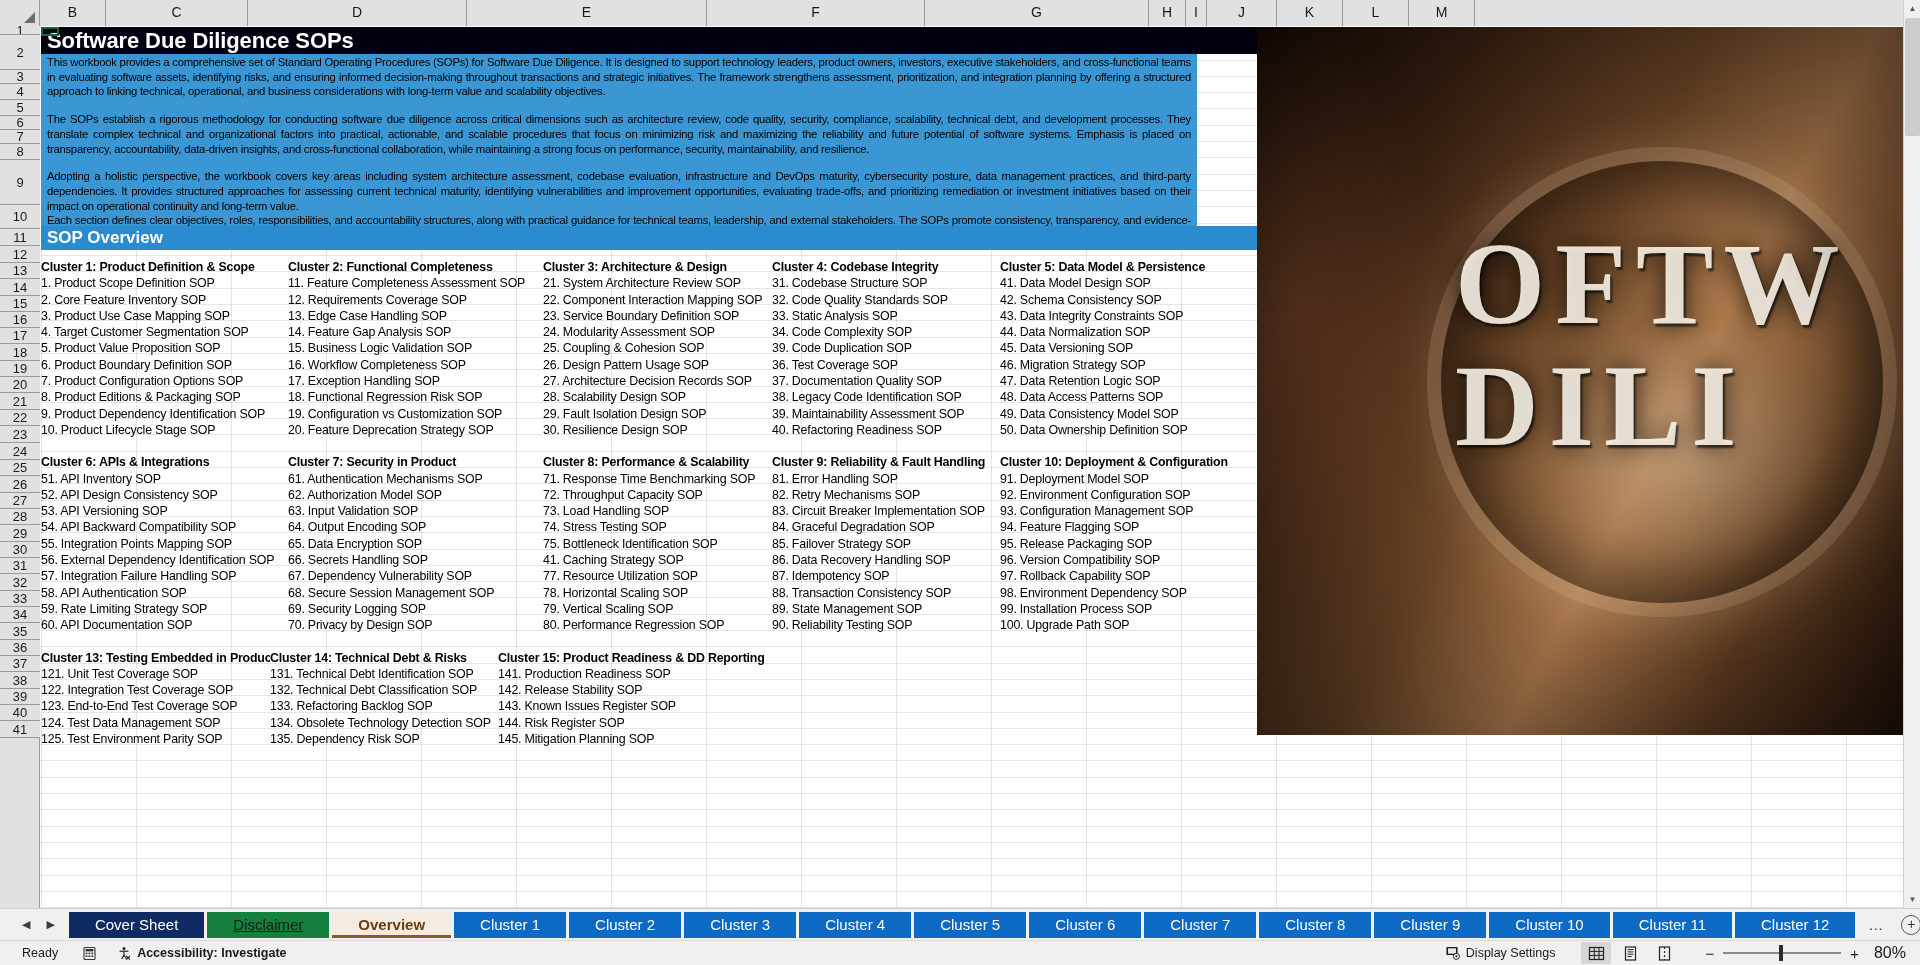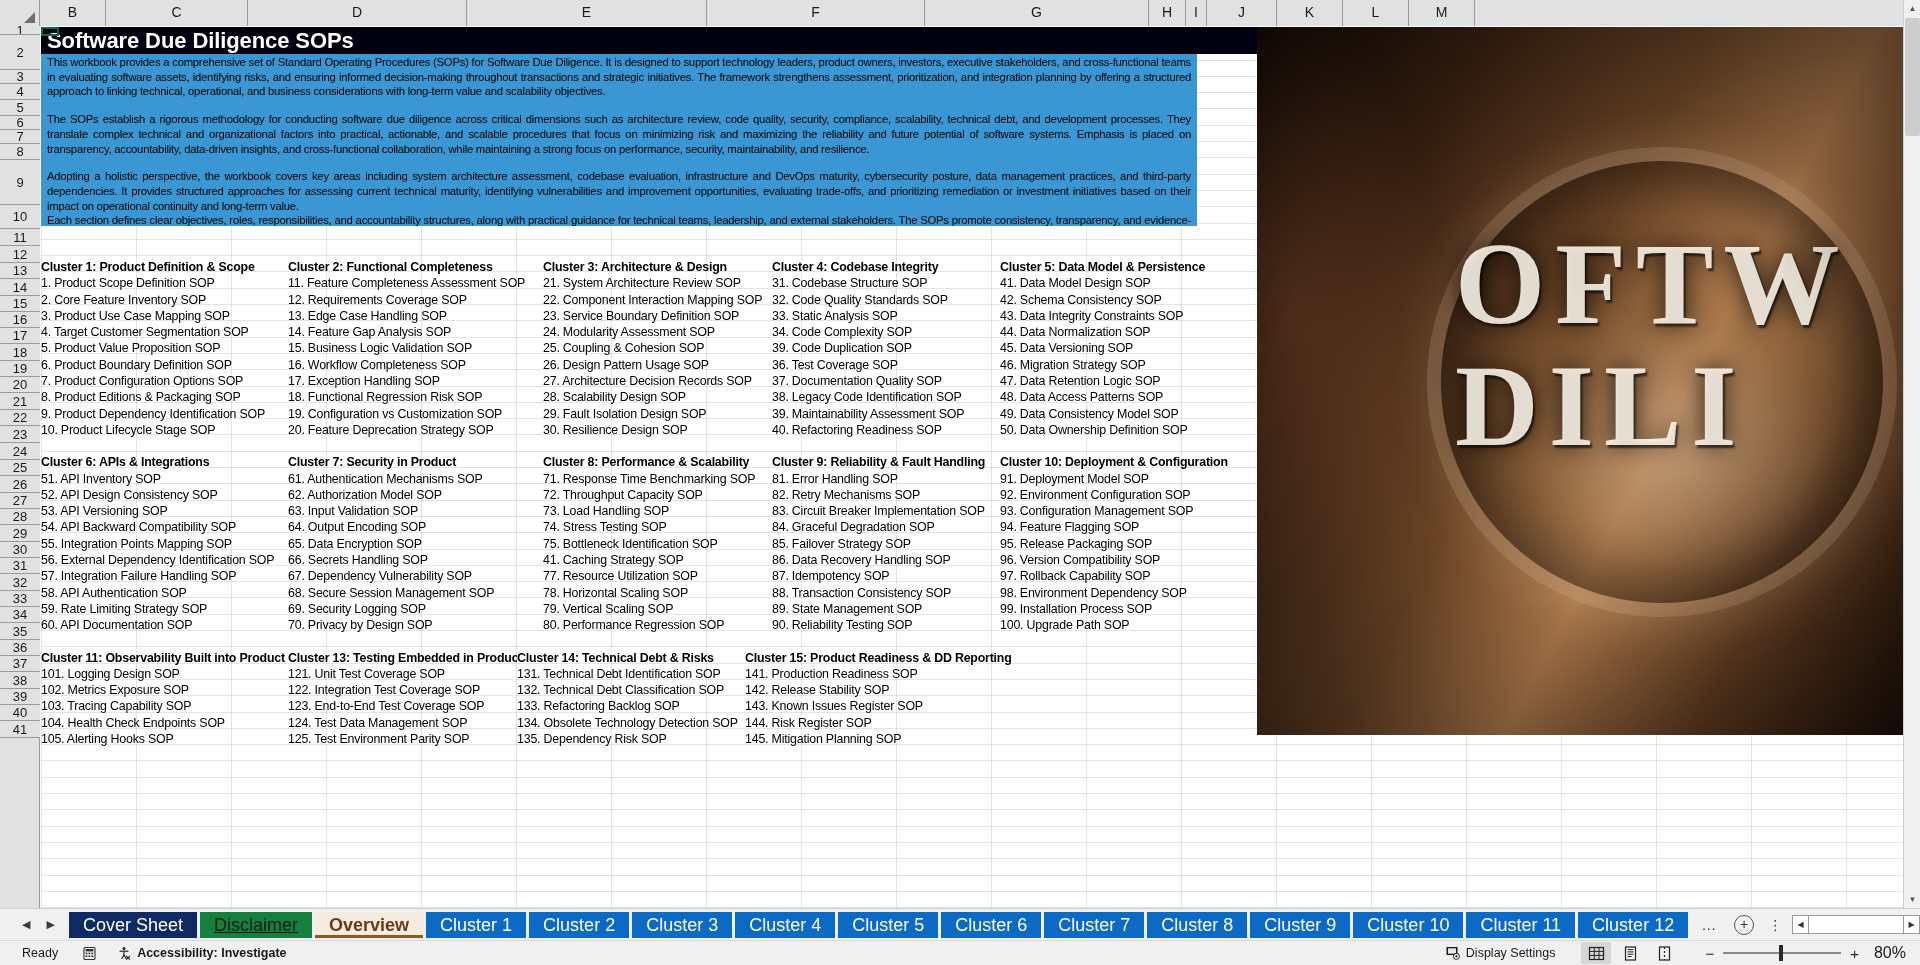--- a/index.html
+++ b/index.html
@@ -296,22 +296,22 @@
   .nav-arrow {
     font-size: 11px;
     color: #3b3b3b;
     line-height: 1;
     cursor: default;
   }
   .tab {
     flex: none;
     height: 26px;
     line-height: 26px;
-    padding: 0 14px;
-    font-size: 18px;
+    padding: 0 26px;
+    font-size: 15px;
     margin-right: 3px;
     white-space: nowrap;
     text-align: center;
     color: #ffffff;
     background: #0d6ac4;
   }
   .tab.cover {
     background: #102a63;
     color: #ffffff;
     font-weight: normal;
@@ -492,20 +492,21 @@
 
       <div class="title-banner">Software Due Diligence SOPs</div>
 
       <div class="intro-block">
         <p class="intro-para">This workbook provides a comprehensive set of Standard Operating Procedures (SOPs) for Software Due Diligence. It is designed to support technology leaders, product owners, investors, executive stakeholders, and cross-functional teams in evaluating software assets, identifying risks, and ensuring informed decision-making throughout transactions and strategic initiatives. The framework strengthens assessment, prioritization, and integration planning by offering a structured approach to linking technical, operational, and business considerations with long-term value and scalability objectives.</p>
         <p class="intro-para gap">The SOPs establish a rigorous methodology for conducting software due diligence across critical dimensions such as architecture review, code quality, security, compliance, scalability, technical debt, and development processes. They translate complex technical and organizational factors into practical, actionable, and scalable procedures that focus on minimizing risk and maximizing the reliability and future potential of software systems. Emphasis is placed on transparency, accountability, data-driven insights, and cross-functional collaboration, while maintaining a strong focus on performance, security, maintainability, and resilience.</p>
         <p class="intro-para gap">Adopting a holistic perspective, the workbook covers key areas including system architecture assessment, codebase evaluation, infrastructure and DevOps maturity, cybersecurity posture, data management practices, and third-party dependencies. It provides structured approaches for assessing current technical maturity, identifying vulnerabilities and improvement opportunities, evaluating trade-offs, and prioritizing remediation or investment initiatives based on their impact on operational continuity and long-term value.</p>
         <p class="intro-para">Each section defines clear objectives, roles, responsibilities, and accountability structures, along with practical guidance for technical teams, leadership, and external stakeholders. The SOPs promote consistency, transparency, and evidence-based evaluations, ensuring alignment with transaction goals, risk tolerance, regulatory requirements, and long-term technology strategy.</p>
       </div>
 
+      <div class="section-band">SOP Overview</div>
 
       <div class="clusters" id="clusters-root">
           <div class="cluster-band">
             <div class="cluster-col c1">
               <div class="cluster-title">Cluster 1: Product Definition &amp; Scope</div>
               <div class="cluster-item">1. Product Scope Definition SOP</div>
               <div class="cluster-item">2. Core Feature Inventory SOP</div>
               <div class="cluster-item">3. Product Use Case Mapping SOP</div>
               <div class="cluster-item">4. Target Customer Segmentation SOP</div>
               <div class="cluster-item">5. Product Value Proposition SOP</div>
@@ -629,28 +630,20 @@
               <div class="cluster-item">94. Feature Flagging SOP</div>
               <div class="cluster-item">95. Release Packaging SOP</div>
               <div class="cluster-item">96. Version Compatibility SOP</div>
               <div class="cluster-item">97. Rollback Capability SOP</div>
               <div class="cluster-item">98. Environment Dependency SOP</div>
               <div class="cluster-item">99. Installation Process SOP</div>
               <div class="cluster-item">100. Upgrade Path SOP</div>
             </div>
           </div>
           <div class="cluster-band">
-            <div class="cluster-col c1">
-              <div class="cluster-title">Cluster 11: Observability Built into Product</div>
-              <div class="cluster-item">101. Logging Design SOP</div>
-              <div class="cluster-item">102. Metrics Exposure SOP</div>
-              <div class="cluster-item">103. Tracing Capability SOP</div>
-              <div class="cluster-item">104. Health Check Endpoints SOP</div>
-              <div class="cluster-item">105. Alerting Hooks SOP</div>
-            </div>
             <div class="cluster-col c3">
               <div class="cluster-title">Cluster 13: Testing Embedded in Product</div>
               <div class="cluster-item">121. Unit Test Coverage SOP</div>
               <div class="cluster-item">122. Integration Test Coverage SOP</div>
               <div class="cluster-item">123. End-to-End Test Coverage SOP</div>
               <div class="cluster-item">124. Test Data Management SOP</div>
               <div class="cluster-item">125. Test Environment Parity SOP</div>
             </div>
             <div class="cluster-col c4">
               <div class="cluster-title">Cluster 14: Technical Debt &amp; Risks</div>

